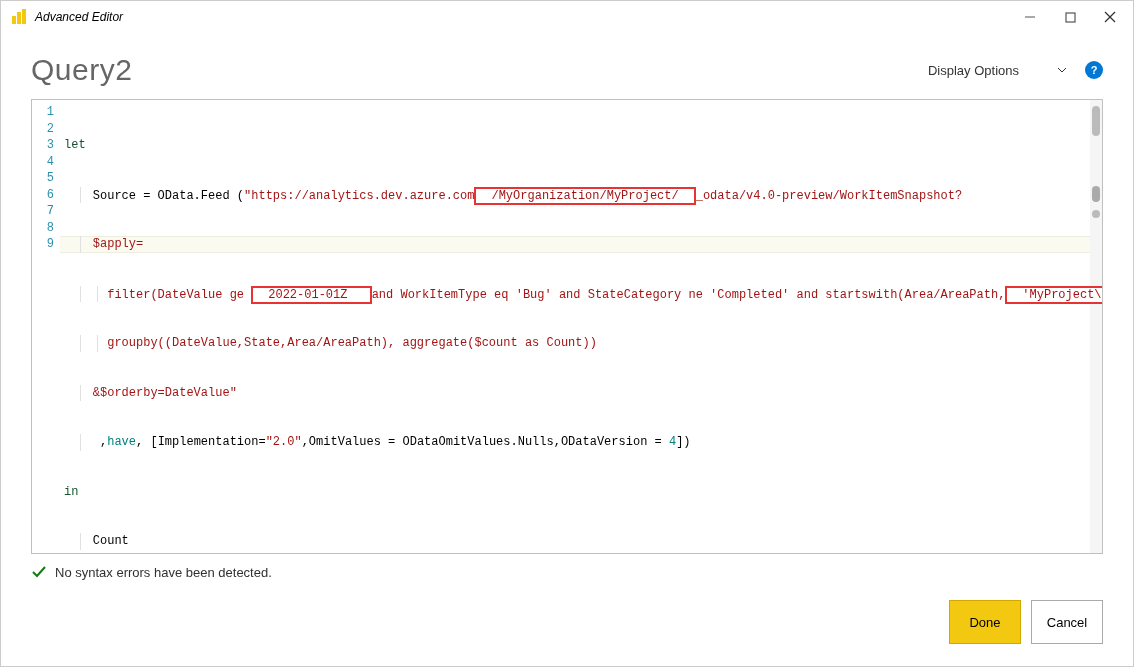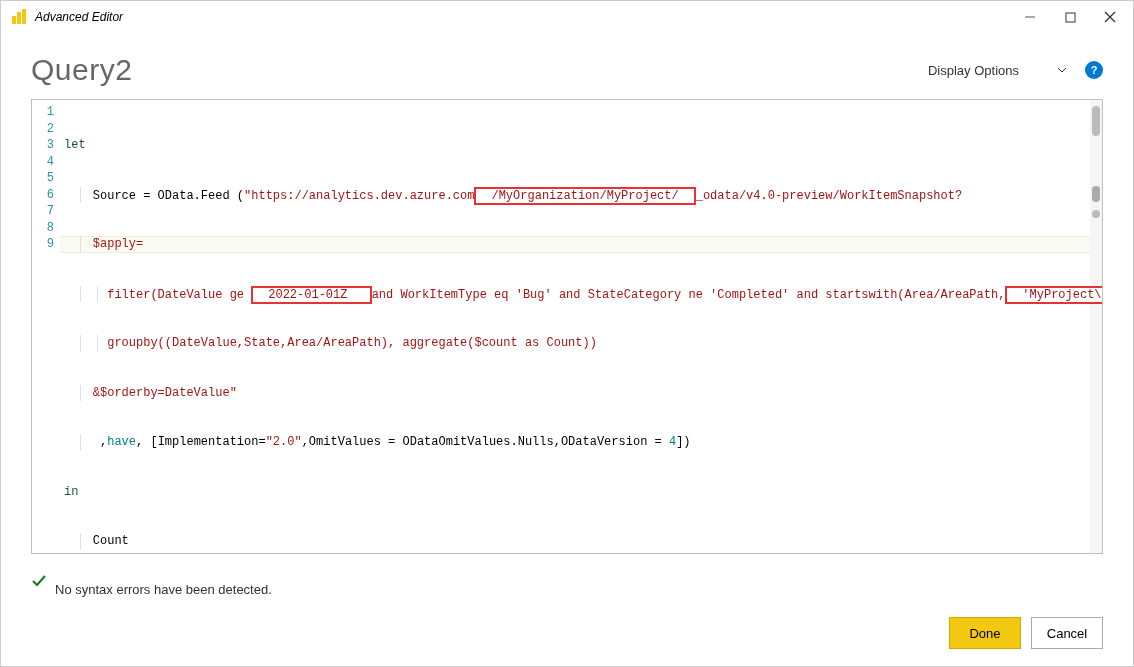--- a/index.html
+++ b/index.html
@@ -188,31 +188,30 @@
       align-items: center;
       padding: 10px 30px;
       gap: 8px;
     }
     .check-icon {
       color: #107c10;
     }
     .status-text {
       font-size: 13px;
       color: #323130;
-      margin-top: 18px;
     }
     .footer {
       display: flex;
       justify-content: flex-end;
       gap: 10px;
       padding: 10px 30px 0 30px;
     }
     .btn {
       min-width: 72px;
-      height: 32px;
+      height: 44px;
       border: 1px solid #aaa;
       background: #fff;
       font-size: 13px;
       cursor: pointer;
       padding: 0 14px;
     }
     .btn.primary {
       background: #f2c811;
       border-color: #d0a800;
       font-weight: 400;

